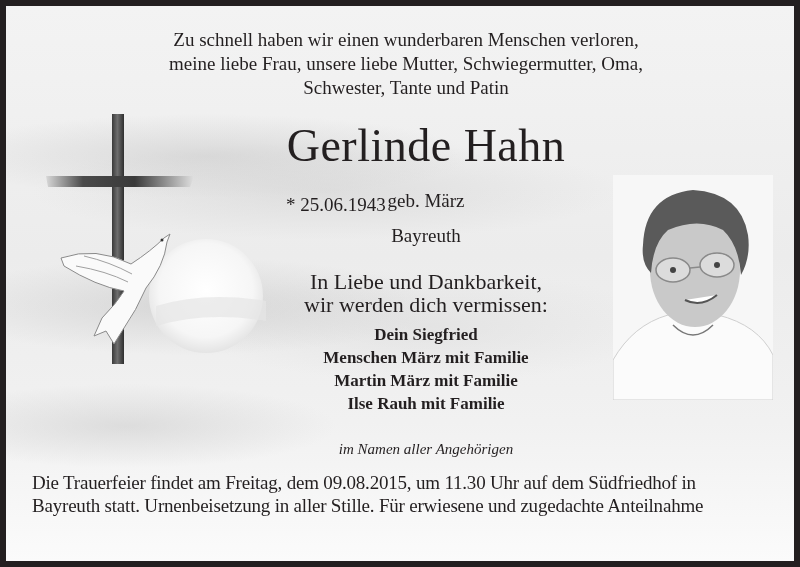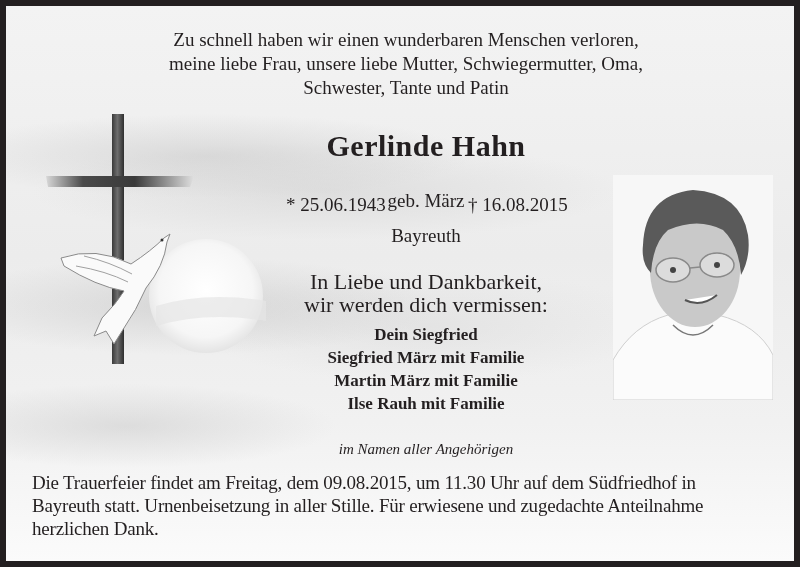--- a/index.html
+++ b/index.html
@@ -10,21 +10,21 @@
       radial-gradient(ellipse 380px 60px at 200px 150px, rgba(200,200,200,0.55), rgba(200,200,200,0) 70%),
       radial-gradient(ellipse 420px 70px at 320px 185px, rgba(205,205,205,0.5), rgba(205,205,205,0) 70%),
       radial-gradient(ellipse 360px 70px at 180px 300px, rgba(195,195,195,0.55), rgba(195,195,195,0) 70%),
       radial-gradient(ellipse 300px 60px at 120px 420px, rgba(200,200,200,0.5), rgba(200,200,200,0) 70%),
       radial-gradient(ellipse 340px 80px at 420px 320px, rgba(215,215,215,0.45), rgba(215,215,215,0) 70%),
       linear-gradient(to bottom, #f3f3f3 0%, #ececec 45%, #f1f1f1 75%, #fbfbfb 100%);
   }
   .art { position:absolute; left:30px; top:100px; width:260px; height:270px; }
   .text-block { position:absolute; text-align:center; left:0; width:788px; }
   .intro { top:22px; left:120px; width:560px; font-size:19px; line-height:24px; }
-  .name { top:114px; left:200px; width:440px; font-size:30px; font-weight:bold; line-height:52px; letter-spacing:0.5px; }
+  .name { top:114px; left:200px; width:440px; font-size:46px; font-weight:normal; line-height:52px; letter-spacing:0.5px; }
   .maiden { top:184px; left:270px; width:300px; font-size:19px; line-height:22px; }
   .dates { position:absolute; top:188px; font-size:19px; line-height:22px; }
   .birth { left:280px; }
   .death { left:462px; }
   .place { top:219px; left:270px; width:300px; font-size:19px; line-height:22px; }
   .thanks { top:264px; left:270px; width:300px; font-size:22px; line-height:23px; }
   .family { top:317px; left:260px; width:320px; font-size:17px; font-weight:bold; line-height:23px; }
   .relatives { top:432px; left:240px; width:360px; font-size:15px; line-height:22px;font-style:italic; }
   .photo { position:absolute; left:607px; top:169px; width:160px; height:225px; background:#f6f6f6; overflow:hidden; }
   .footer { position:absolute; left:26px; top:465px; width:745px; font-size:19px; line-height:23px; text-align:justify; letter-spacing:-0.2px; }
@@ -67,31 +67,30 @@
 
   <div class="text-block intro">
     <div>Zu schnell haben wir einen wunderbaren Menschen verloren,</div>
     <div>meine liebe Frau, unsere liebe Mutter, Schwiegermutter, Oma,</div>
     <div>Schwester, Tante und Patin</div>
   </div>
 
   <div class="text-block name">Gerlinde Hahn</div>
   <div class="text-block maiden">geb. März</div>
   <div class="dates birth">* 25.06.1943</div>
-  <div class="dates death">† 16.08.2015</div>
   <div class="text-block place">Bayreuth</div>
 
   <div class="text-block thanks">
     <div>In Liebe und Dankbarkeit,</div>
     <div>wir werden dich vermissen:</div>
   </div>
 
   <div class="text-block family">
     <div>Dein Siegfried</div>
-    <div>Siegfried März mit Familie</div>
+    <div>Menschen März mit Familie</div>
     <div>Martin März mit Familie</div>
     <div>Ilse Rauh mit Familie</div>
   </div>
 
   <div class="text-block relatives">im Namen aller Angehörigen</div>
 
   <div class="photo">
     <svg width="160" height="225" viewBox="0 0 160 225" xmlns="http://www.w3.org/2000/svg">
       <rect width="160" height="225" fill="#f7f7f7"></rect>
       <path d="M0,225 L0,185 Q20,150 55,140 L105,140 Q145,150 160,180 L160,225 Z" fill="#fbfbfb" stroke="#cfcfcf" stroke-width="1"></path>
@@ -103,15 +102,14 @@
       <line x1="77" y1="93" x2="87" y2="92" stroke="#8a8a8a" stroke-width="1.5"></line>
       <circle cx="60" cy="95" r="3" fill="#444"></circle>
       <circle cx="104" cy="90" r="3" fill="#444"></circle>
       <path d="M72,125 Q88,133 104,120" stroke="#555" stroke-width="2" fill="#fff"></path>
     </svg>
   </div>
 
   <div class="footer">
     <div>Die Trauerfeier findet am Freitag, dem 09.08.2015, um 11.30 Uhr auf dem Südfriedhof in</div>
     <div>Bayreuth statt. Urnenbeisetzung in aller Stille. Für erwiesene und zugedachte Anteilnahme</div>
-    <div class="footer-last">herzlichen Dank.</div>
   </div>
 </div>
 
 </body></html>

